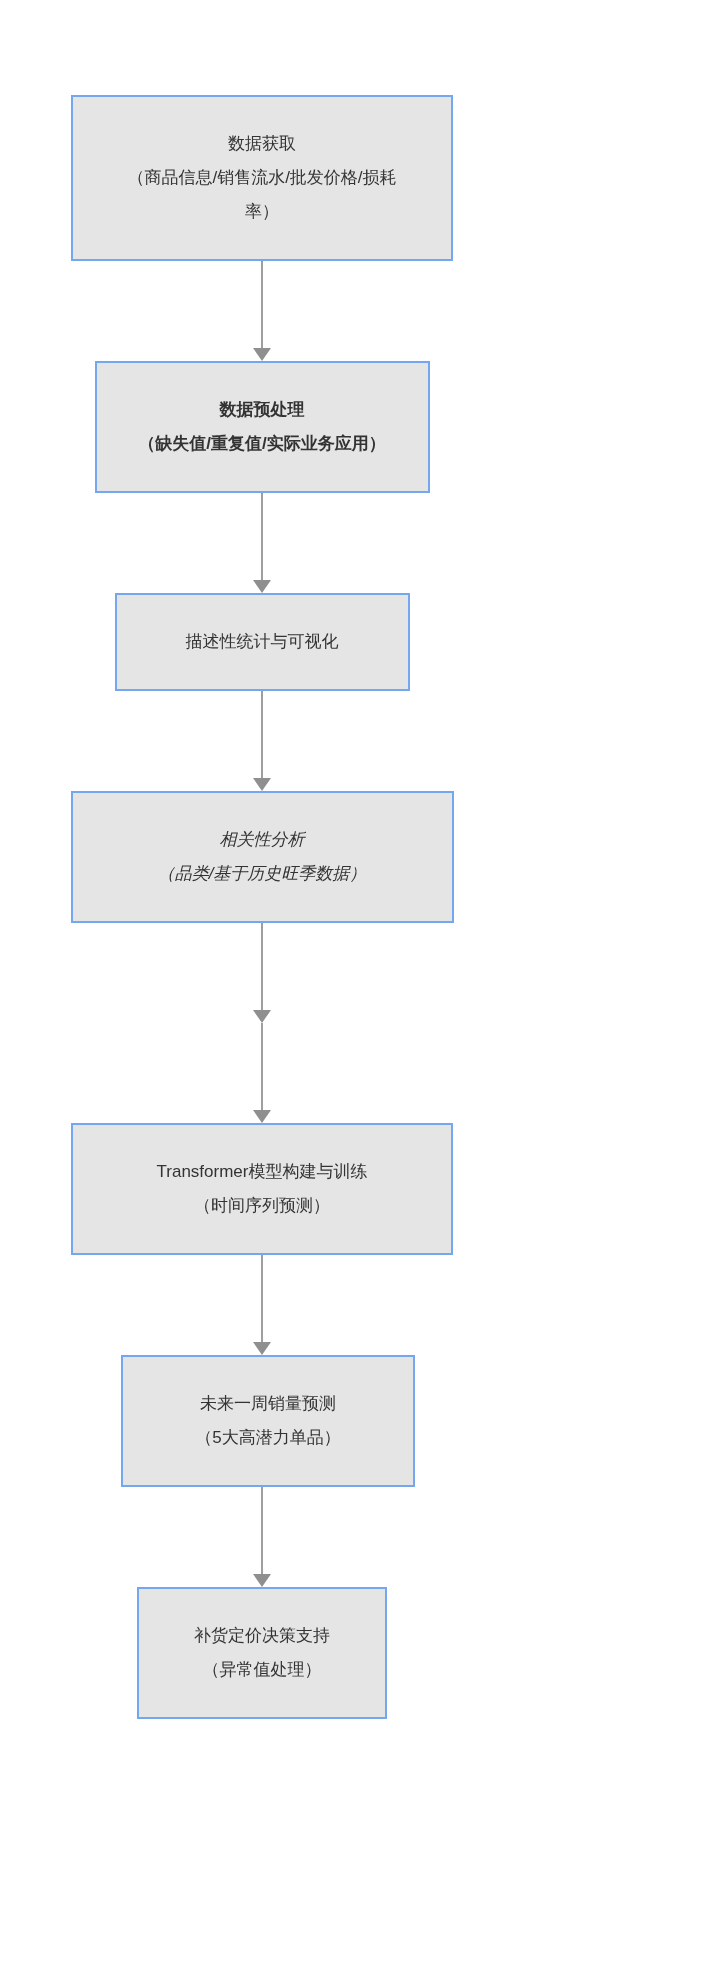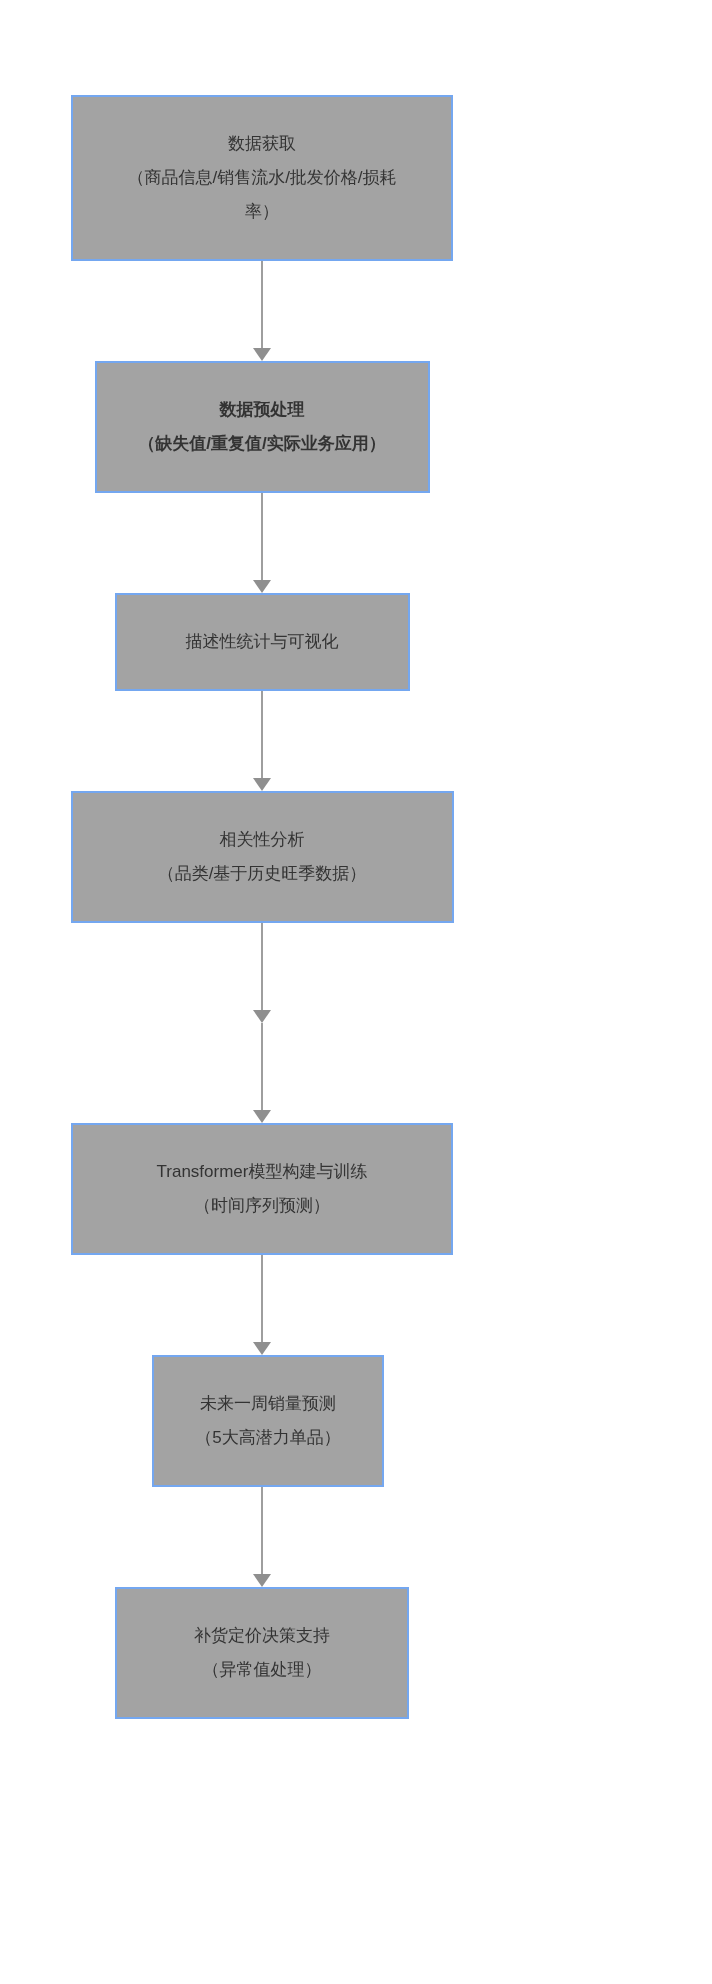--- a/index.html
+++ b/index.html
@@ -19,42 +19,42 @@
     position: absolute;
     left: 52px;
     top: 95px;
     width: 420px;
     display: flex;
     flex-direction: column;
     align-items: center;
   }
   .flow-box {
     box-sizing: border-box;
-    background: #a3a3a3;
+    background: #e5e5e5;
     border: 2px solid #74a7f0;
     color: #333333;
     text-align: center;
     font-size: 17px;
     line-height: 34px;
     padding: 30px 20px;
     display: block;
   }
   .flow-box .box-title,
   .flow-box .box-subtitle {
     display: block;
   }
   
   .s1 { width: 382px; padding-left: 38px; padding-right: 38px; }
   .s2 { width: 335px; font-weight: bold; }
   .s3 { width: 295px; }
-  .s4 { width: 383px; }
+  .s4 { width: 383px; font-style: italic; }
   .s5 { width: 287px; }
   .s6 { width: 382px; }
-  .s7 { width: 232px; margin-left: 12px; }
-  .s8 { width: 294px; }
+  .s7 { width: 294px; margin-left: 12px; }
+  .s8 { width: 250px; }
   .connector {
     height: 100px;
     width: 20px;
     display: flex;
     flex-direction: column;
     align-items: center;
   }
   .connector .line {
     width: 2px;
     flex: 1 1 auto;

